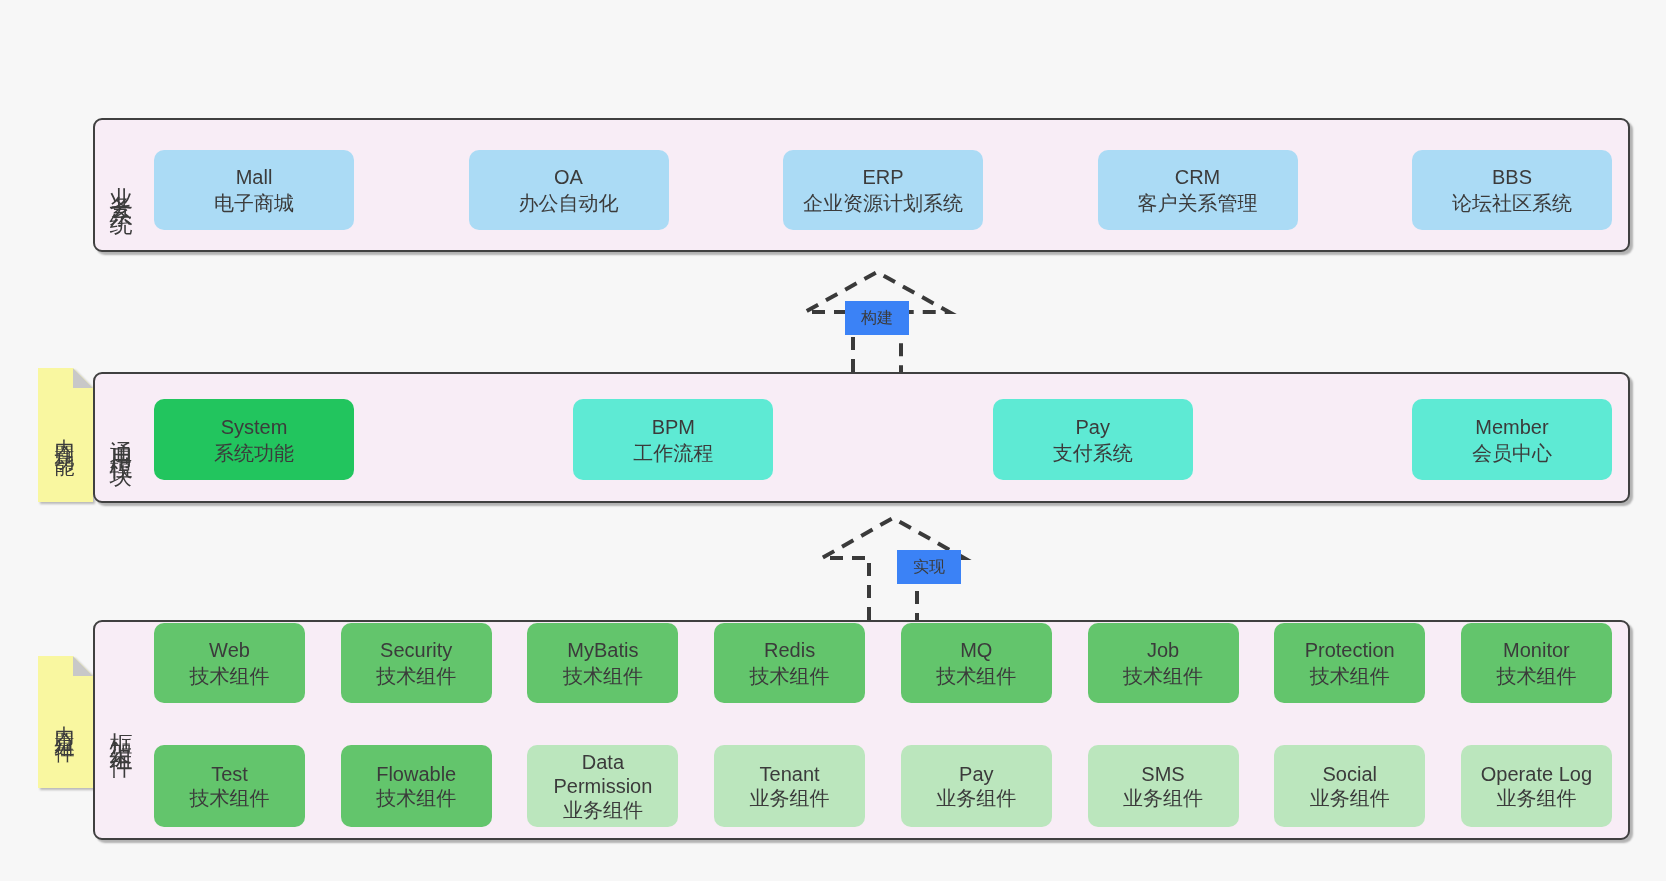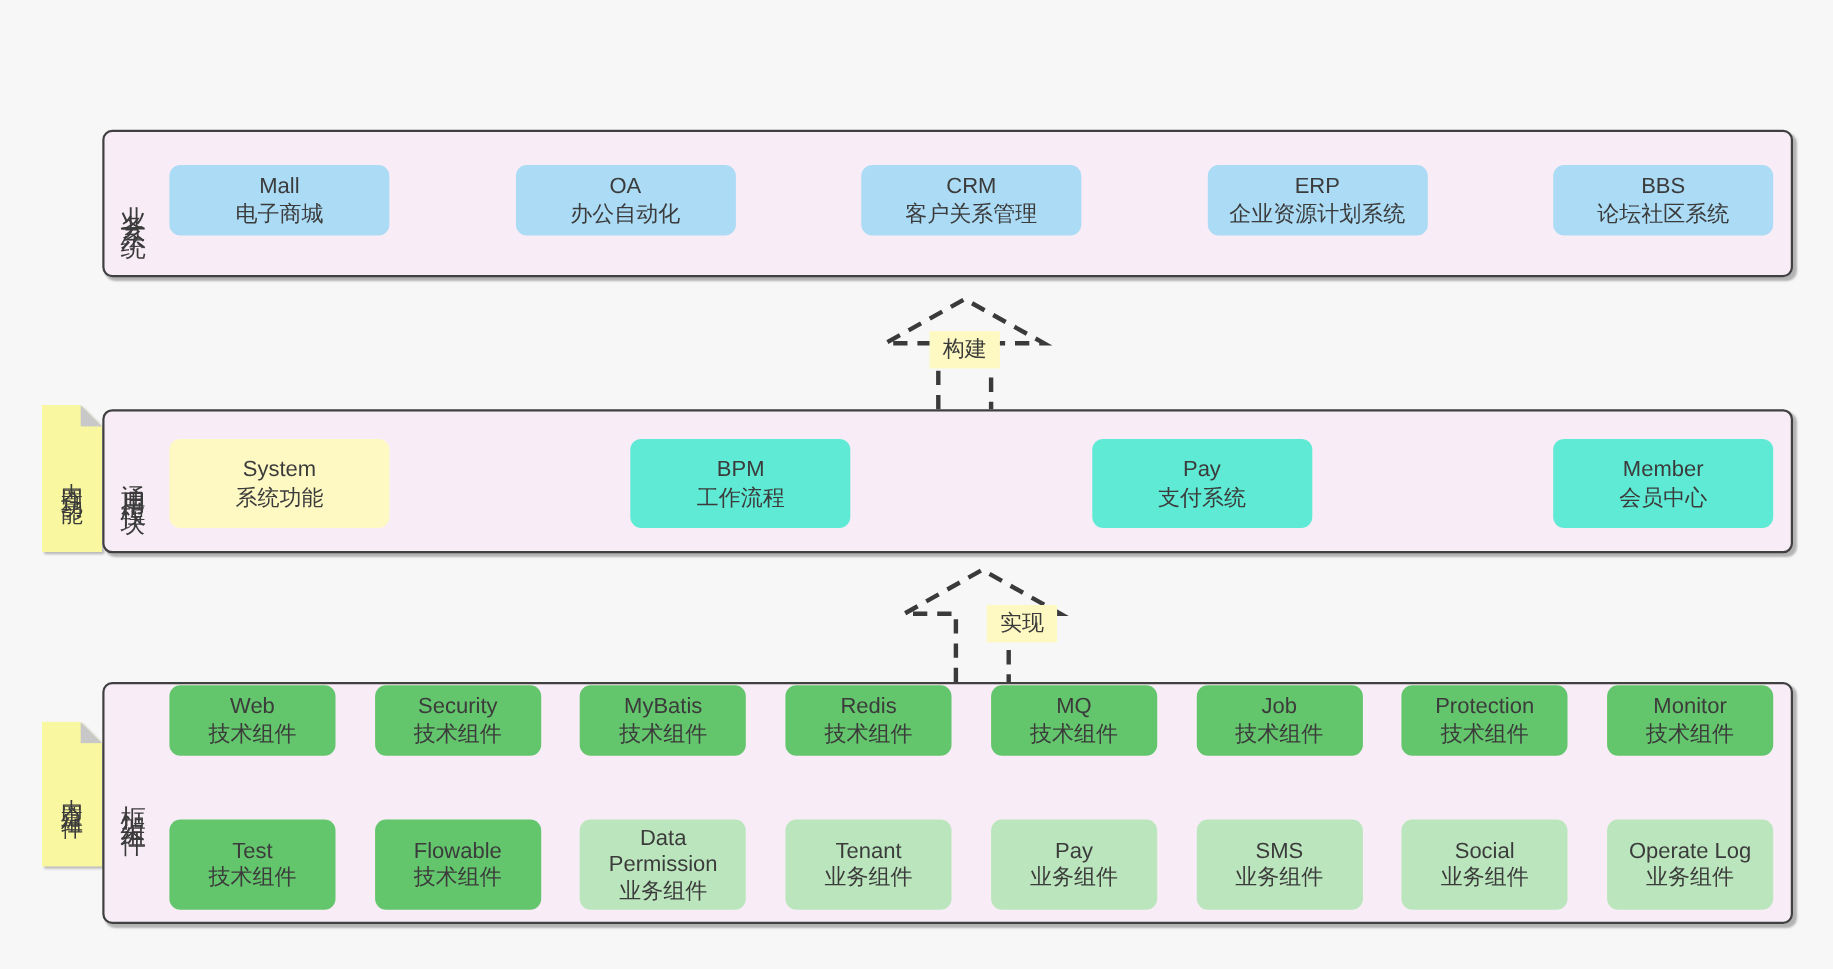--- a/index.html
+++ b/index.html
@@ -25,31 +25,31 @@
   }
   .row{
     position:absolute;left:59px;right:16px;
     display:flex;justify-content:space-between;
   }
   .band1 .row{top:30px;}
   .band2 .row{top:25px;}
   .band3 .row-1{top:1px;}
   .band3 .row-2{top:123px;}
   .node{
-    height:64px;border-radius:10px;
+    height:80px;border-radius:10px;
     display:flex;flex-direction:column;align-items:center;justify-content:center;
     text-align:center;font-size:20px;line-height:26px;color:#3b3b3b;
     padding:0 4px;box-sizing:border-box;
   }
   .w200{width:200px;}
   .w151{width:151px;}
   .band2 .node{height:81px;}
   .band3 .row-2 .node{height:82px;line-height:24px;}
   .c-blue{background:#abdbf5;}
-  .c-red{background:#fef9c3;}
+  .c-red{background:#22c55e;}
   .c-pink{background:#5eead4;}
   .c-green{background:#63c56c;}
   .c-lightgreen{background:#bbe6bd;}
   .sticky{
     position:absolute;left:38px;width:55px;
     background:#f9f7a0;
     clip-path:polygon(0 0,calc(100% - 20px) 0,100% 20px,100% 100%,0 100%);
     display:flex;align-items:center;justify-content:center;
   }
   .sticky-wrap{position:absolute;left:38px;width:55px;filter:drop-shadow(2px 2px 1px rgba(0,0,0,0.25));}
@@ -62,22 +62,22 @@
   }
   .fold{
     position:absolute;top:0;right:0;width:20px;height:20px;
     background:#c8c8c8;clip-path:polygon(0 0,100% 100%,0 100%);
   }
   .arrow-svg{position:absolute;}
   .arrow1{left:791px;top:264px;}
   .arrow2{left:808px;top:510px;}
   .arrow-path{fill:none;stroke:#3a3a3a;stroke-width:4;stroke-dasharray:13 9;stroke-linejoin:miter;}
   .arrow-label{
-    position:absolute;background:#fef9c3;
-    font-size:20px;color:#3b3b3b;text-align:center;
+    position:absolute;background:#3b82f6;
+    font-size:16px;color:#3b3b3b;text-align:center;
     width:64px;height:34px;line-height:34px;
   }
   .arrow-label1{left:845px;top:301px;}
   .arrow-label2{left:897px;top:550px;}
 </style>
 </head>
 <body>
 
 <div>
 
@@ -86,26 +86,26 @@
     <div class="row">
       <div class="node w200 c-blue">
         <div>Mall</div>
         <div>电子商城</div>
       </div>
       <div class="node w200 c-blue">
         <div>OA</div>
         <div>办公自动化</div>
       </div>
       <div class="node w200 c-blue">
+        <div>ERP</div>
+        <div>企业资源计划系统</div>
+      </div>
+      <div class="node w200 c-blue">
         <div>CRM</div>
         <div>客户关系管理</div>
-      </div>
-      <div class="node w200 c-blue">
-        <div>ERP</div>
-        <div>企业资源计划系统</div>
       </div>
       <div class="node w200 c-blue">
         <div>BBS</div>
         <div>论坛社区系统</div>
       </div>
     </div>
   </section>
 
   <svg class="arrow-svg arrow1" width="174" height="110">
     <path class="arrow-path" d="M62,108 L62,48 L14,48 L86,8 L158,48 L110,48 L110,108"></path>

